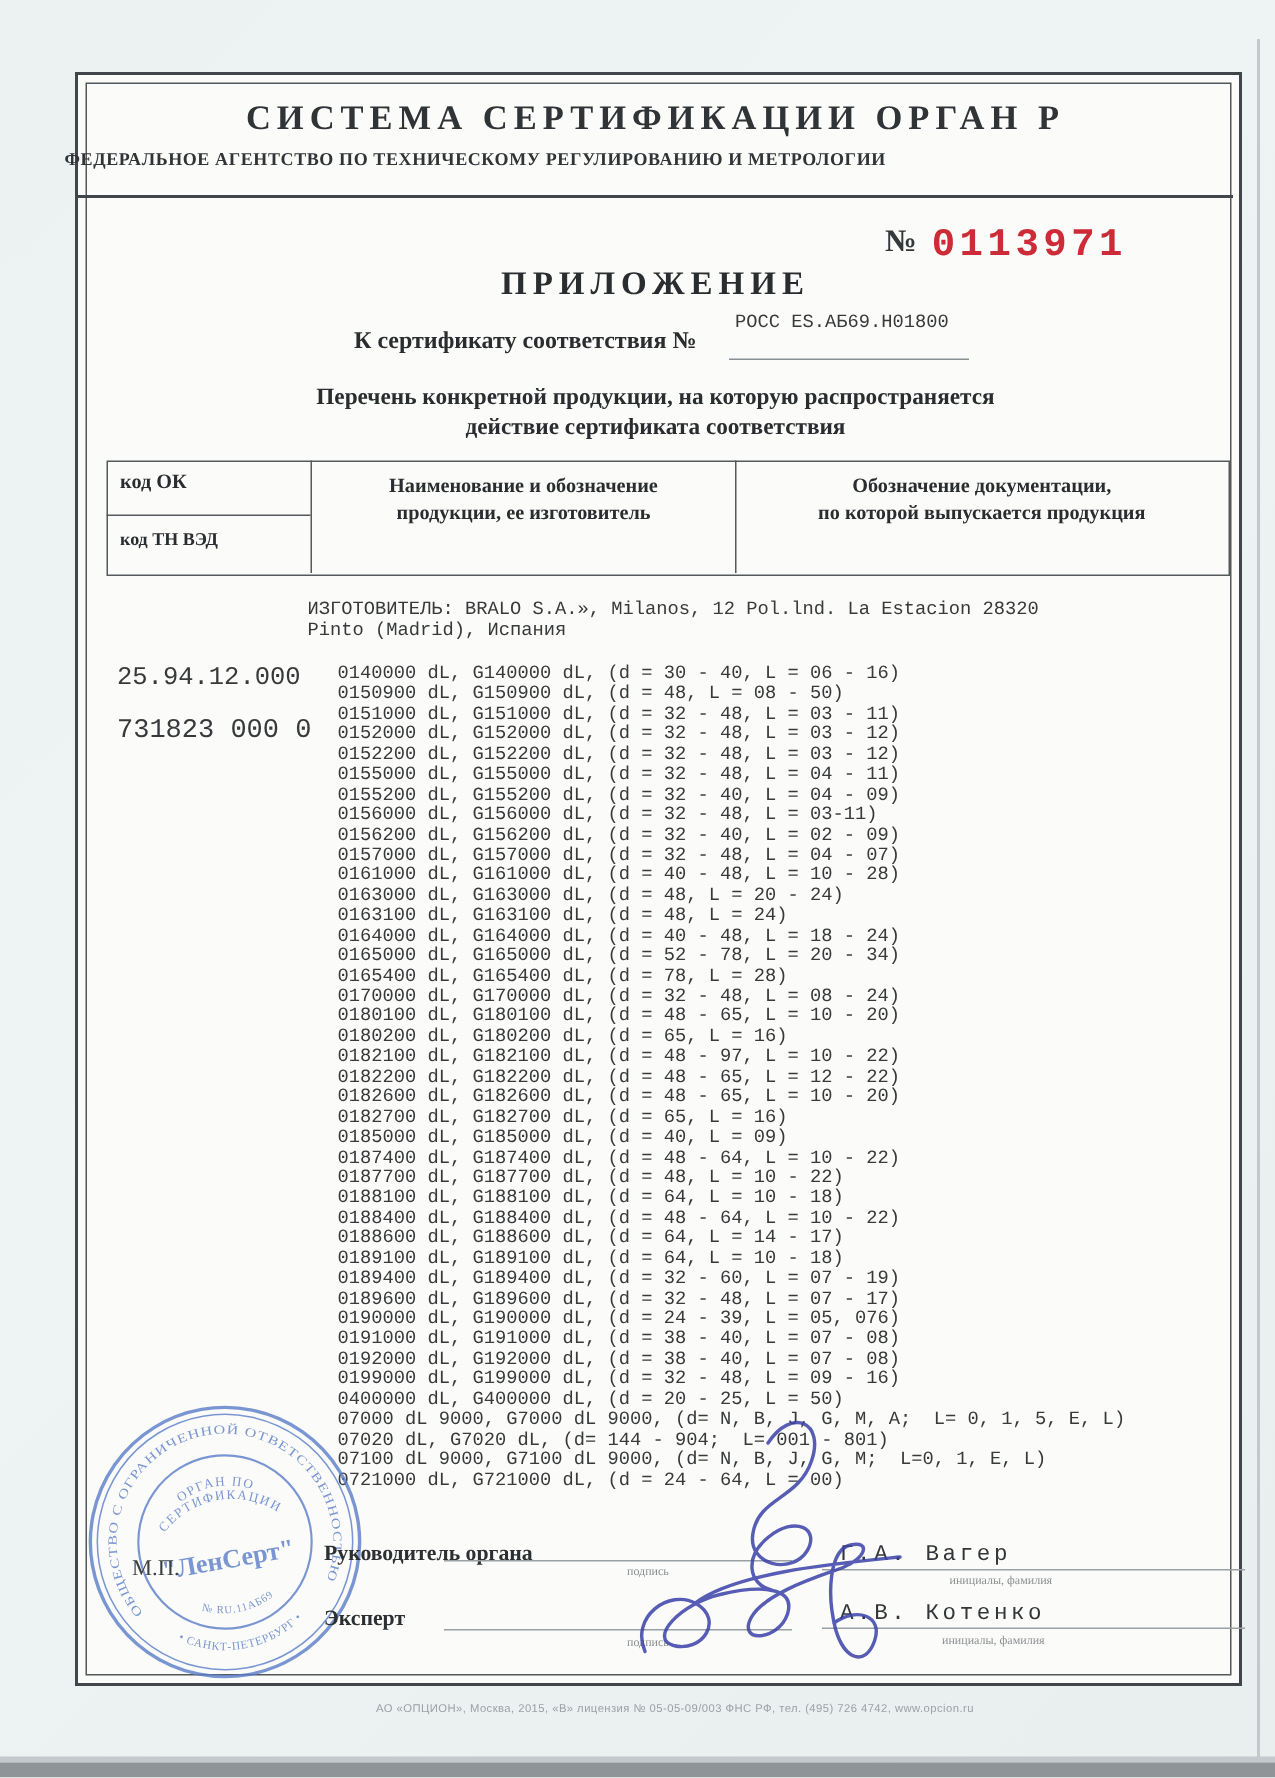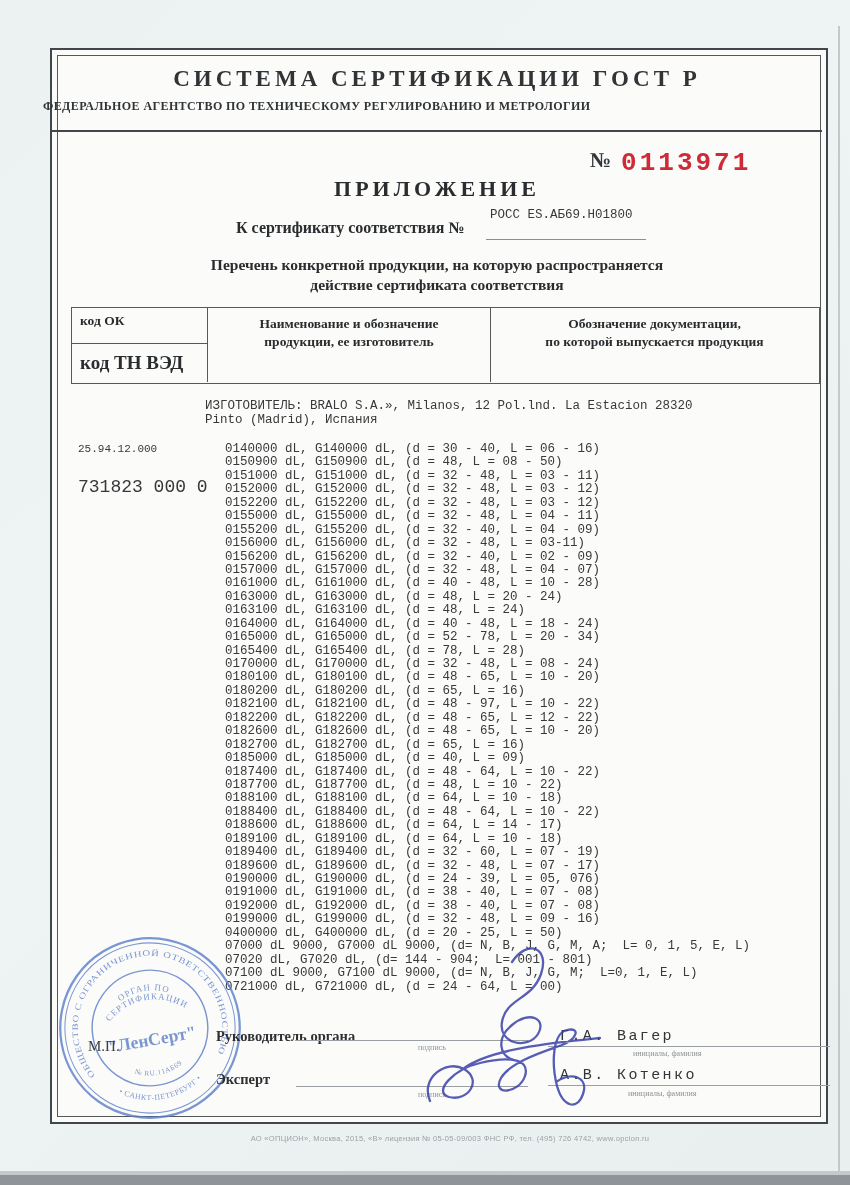--- a/index.html
+++ b/index.html
@@ -30,27 +30,27 @@
   .purpose1{left:52px; top:256px; width:770px; text-align:center; font-size:15.5px; font-weight:bold;}
   .purpose2{left:52px; top:276px; width:770px; text-align:center; font-size:15.5px; font-weight:bold;}
 
   
   .tbl-border{border:1.4px solid #54595c;}
   .tbl-box{left:71px; top:307px; width:747px; height:75px;}
   .tbl-v1{left:207px; top:307px; width:1.4px; height:75px; background:#54595c;}
   .tbl-v2{left:490px; top:307px; width:1.4px; height:75px; background:#54595c;}
   .tbl-h1{left:71px; top:343px; width:136px; height:1.4px; background:#54595c;}
   .cell-ok{left:80px; top:313px; font-size:13.5px; font-weight:600;}
-  .cell-tnved{left:80px; top:352px; font-size:19px; font-weight:600;}
+  .cell-tnved{left:80px; top:352px; font-size:12px; font-weight:600;}
   .cell-mid{left:208px; top:315px; width:282px; text-align:center; font-size:13.5px; font-weight:600; line-height:18px;}
   .cell-right{left:491px; top:315px; width:327px; text-align:center; font-size:13.5px; font-weight:600; line-height:18px;}
 
   .mono{font-family:"Liberation Mono", monospace; color:#37393b;}
   .manufacturer{left:205px; top:399px; font-size:12.5px; line-height:14px; white-space:pre;}
-  .code-ok{left:78px; top:443px; font-size:11px;}
+  .code-ok{left:78px; top:443px; font-size:17px;}
   .code-tnved{left:78px; top:477px; font-size:18px;}
   .product-list{left:205px; top:443px; font-size:12.5px; white-space:pre;}
   .product-line{height:13.45px; line-height:13.45px;margin-left:20px;}
 
   
   .sig-label{font-size:14.5px; font-weight:bold; color:#2d3033;padding-left:44px;}
   .sig-line{height:1px; background:#9aa0a3;}
   .sig-caption{font-size:8px; color:#8d9194;}
   .sig-name{font-family:"Liberation Mono", monospace; font-size:15px; letter-spacing:2.4px; color:#333639;}
   .mp{left:88px; top:1038px; font-size:15px; color:#3c4043;}
@@ -64,21 +64,21 @@
 </style>
 </head>
 <body>
 
 <div class="canvas">
 
   <div class="abs paper-inner"></div>
   <div class="abs frame-outer"></div>
   <div class="abs frame-inner"></div>
 
-  <div class="abs title">СИСТЕМА СЕРТИФИКАЦИИ ГОСТ Р</div>
+  <div class="abs title">СИСТЕМА СЕРТИФИКАЦИИ ОРГАН Р</div>
   <div class="abs subtitle">ФЕДЕРАЛЬНОЕ АГЕНТСТВО ПО ТЕХНИЧЕСКОМУ РЕГУЛИРОВАНИЮ И МЕТРОЛОГИИ</div>
   <div class="abs header-rule"></div>
 
   <div class="abs number-line">
     <span class="number-sign">№</span><span class="number-value" style="color:#ce2b38;">0113971</span>
   </div>
 
   <div class="abs doc-title">ПРИЛОЖЕНИЕ</div>
 
   <div class="abs cert-label">К сертификату соответствия №</div>

